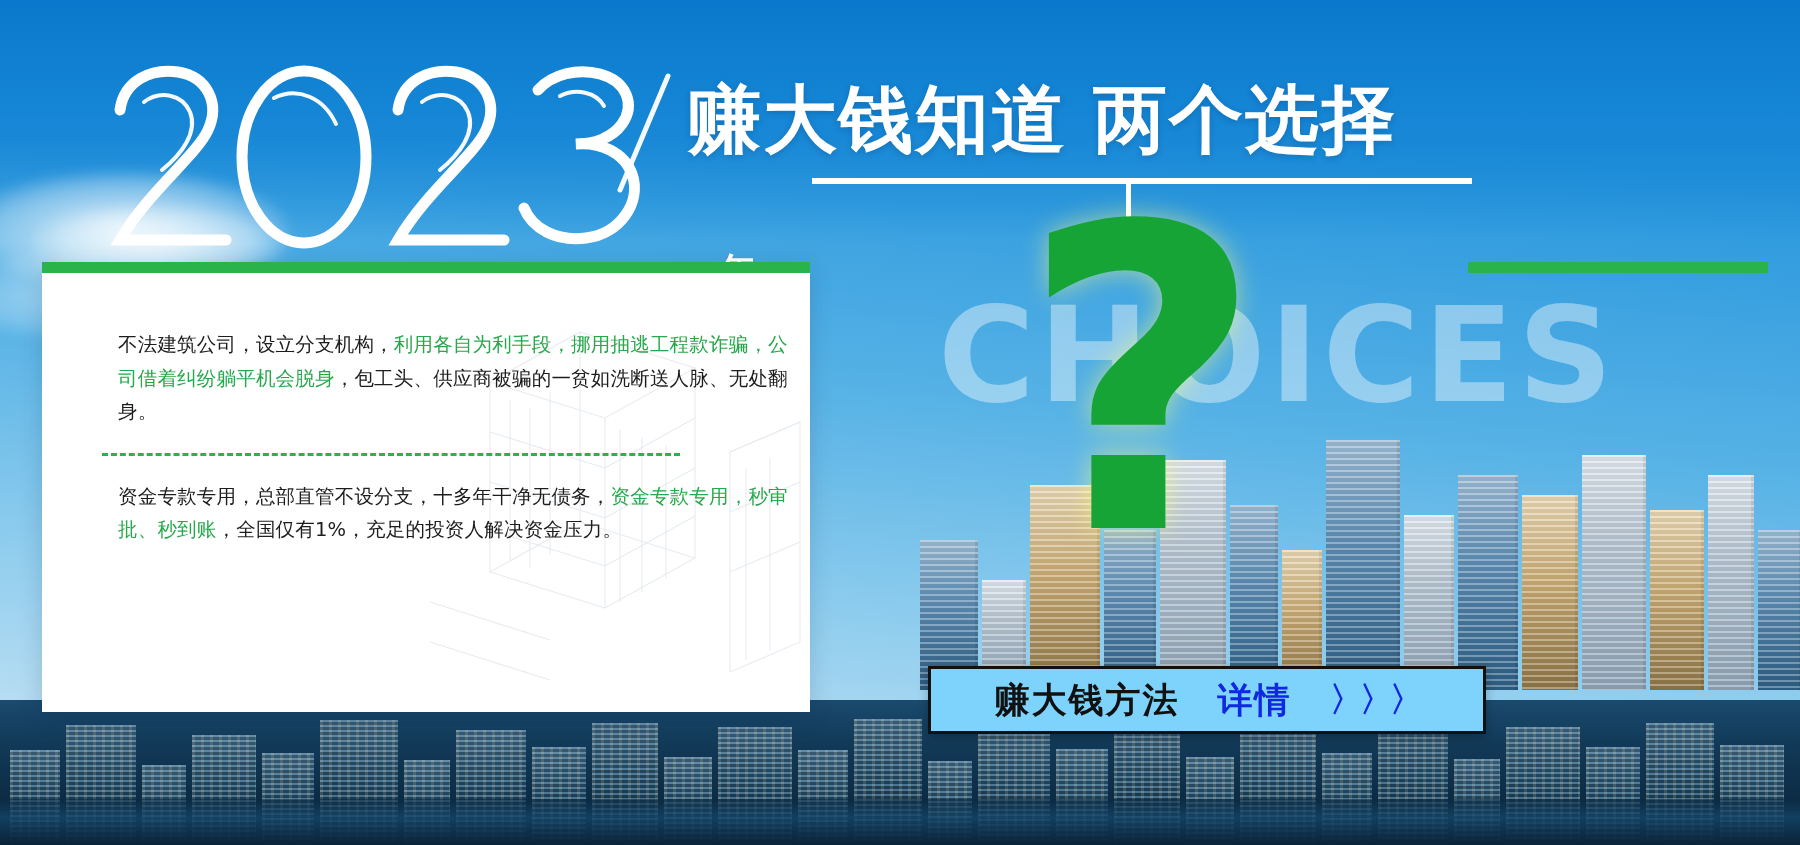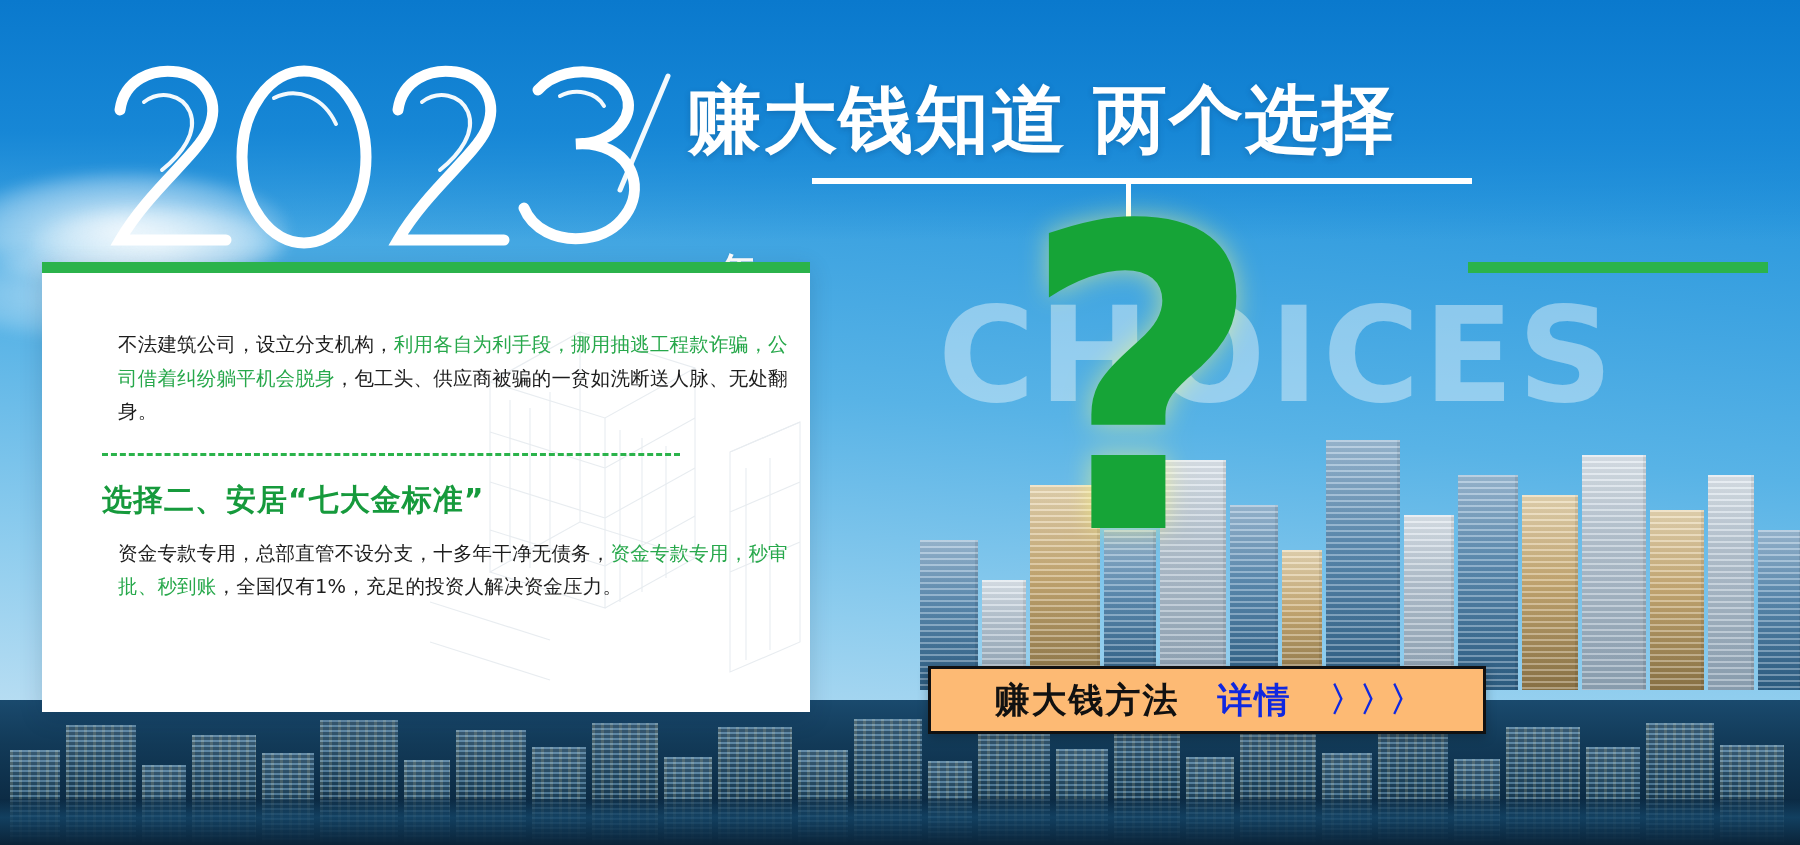--- a/index.html
+++ b/index.html
@@ -134,21 +134,21 @@
   .hl{color:#27a84b;}
   .divider{
     margin:24px 0 24px 0;width:578px;height:0;
     border-top:3px dashed #2bb34b;
   }
   .sec2-title{margin-top:0;}
 
   
   .cta{
     position:absolute;left:928px;top:666px;width:552px;height:62px;
-    background:#fdba74;border:3px solid #111111;
+    background:#7dd3fc;border:3px solid #111111;
     display:flex;align-items:center;justify-content:center;gap:38px;
     box-shadow:0 3px 10px rgba(0,0,0,.25);
   }
   .cta-main{
     color:#111111;font-size:35px;font-weight:700;letter-spacing:2px;
     font-family:"DejaVu Sans","Liberation Sans",sans-serif;
   }
   .cta-link{
     color:#1028e0;font-size:35px;font-weight:700;letter-spacing:2px;
     font-family:"DejaVu Sans","Liberation Sans",sans-serif;
@@ -285,21 +285,20 @@
           <path d="M0 370 L120 408"></path>
       </g>
     </svg>
 
     <div class="card-inner">
 
       <p class="sec-body"><span>不法建筑公司，设立分支机构，</span><span class="hl">利用各自为利手段，挪用抽逃工程款诈骗，公司借着纠纷躺平机会脱身</span><span>，包工头、供应商被骗的一贫如洗断送人脉、无处翻身。</span></p>
 
       <div class="divider"></div>
 
-      <h2 class="sec-title sec2-title">选择二、安居“七大金标准”</h2>
       <p class="sec-body"><span>资金专款专用，总部直管不设分支，十多年干净无债务，</span><span class="hl">资金专款专用，秒审批、秒到账</span><span>，全国仅有1%，充足的投资人解决资金压力。</span></p>
 
     </div>
   </div>
 
   <div class="cta">
     <span class="cta-main">赚大钱方法</span>
     <span class="cta-link">详情</span>
     <span class="cta-arrows">〉〉〉</span>
   </div>

